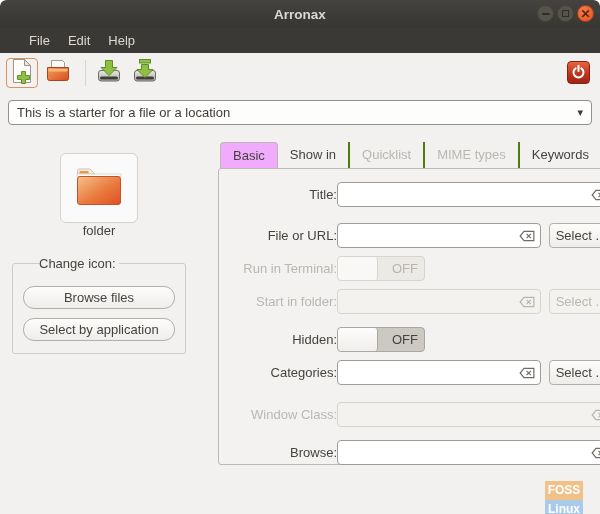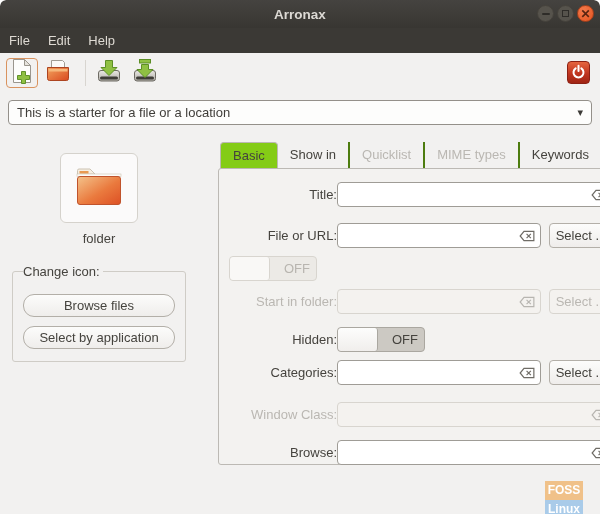--- a/index.html
+++ b/index.html
@@ -20,21 +20,21 @@
          align-items:center; justify-content:center; }
   .ctl.gray { background:#56534c; border:1px solid #45423c; }
   .min-bar { width:8px; height:2px; background:#2e2c28; border-radius:1px; }
   .max-box { width:7px; height:7px; border:1.5px solid #2e2c28; }
   .ctl.close { background:radial-gradient(circle at 35% 30%, #f47a4c, #e4541f);
                border:1px solid #a8401c; color:#5a2410; font-weight:bold;
                font-size:12px; line-height:1; }
 
   
   .menubar { height:25px; background:#3b3935; display:flex; align-items:stretch;
-             padding-left:0; }
+             padding-left:20px; }
   .menu-item { color:#dedad3; padding:0 9px; line-height:25px; cursor:default; }
 
   
   .toolbar { height:39px; display:flex; align-items:center; padding:0 6px; }
   .tool-btn { width:32px; height:30px; display:flex; align-items:center;
               justify-content:center; border-radius:4px; border:1px solid transparent;
               background:transparent; margin-right:4px; }
   .tool-btn.focused { border-color:#d9935f; }
   .tool-sep { width:1px; height:26px; background:#d8d5d0; margin:0 7px; }
   .quit-btn { margin-left:auto; margin-right:4px; width:23px; height:23px;
@@ -51,37 +51,37 @@
 
   
   .content { display:flex; align-items:flex-start; }
   .left-col { width:218px; flex:0 0 218px; }
   .right-col { flex:1; padding-right:8px; }
 
   
   .icon-button { margin:22px 0 0 60px; width:78px; height:70px; background:#fbfafa;
                  border:1px solid #d5d2cc; border-radius:6px; display:flex;
                  align-items:center; justify-content:center; }
-  .icon-name { width:78px; margin-left:60px; text-align:center; margin-top:8px;
+  .icon-name { width:78px; margin-left:60px; text-align:center; 
                color:#45433e; }
   fieldset.change-icon { margin:18px 0 0 12px; width:173px;
                          border:1px solid #cfccc6; border-radius:3px;
                          padding:6px 10px 12px 10px; }
-  fieldset.change-icon legend { padding:0 3px 0 0; margin-left:0px; color:#45433e; }
+  fieldset.change-icon legend { padding:0 3px 0 0; margin-left:16px; color:#45433e; }
   .frame-btn { display:block; width:152px; height:23px; margin:9px auto 0 auto;
                background:linear-gradient(#fcfcfb,#efedeb); border:1px solid #b3afa8;
                border-radius:11px; color:#45433e; font-size:13px;
                font-family:"Liberation Sans",sans-serif; }
 
   
   .tabbar { display:flex; margin-top:11px; padding-left:2px; position:relative;
             z-index:2; }
   .tab { height:26px; line-height:26px; padding:0 12px; color:#45433e; }
   .tab.inactive + .tab.inactive { border-left:2px solid #4d7c0f; }
-  .tab.active { background:#84cc16; border:1px solid #bcb9b4; border-bottom:none;
+  .tab.active { background:#f0abfc; border:1px solid #bcb9b4; border-bottom:none;
                 border-radius:4px 4px 0 0; margin-bottom:-1px; }
   .tab.disabled { color:#bab7b2; }
 
   
   .panel { position:relative; z-index:1; height:297px; background:#f3f2f0;
            border:1px solid #bcb9b4; border-radius:3px; padding:0 10px; }
 
   .row { display:flex; align-items:center; }
   .row .lbl { flex:0 0 108px; text-align:right; color:#45433e;
               white-space:nowrap; }
@@ -269,20 +269,21 @@
               <svg width="16" height="12" viewBox="0 0 18 14">
                   <path d="M5.5 1.5 h11.5 v11 h-11.5 l-4.5 -5.5 z" fill="none" stroke="#6f6c66" stroke-width="1.4"></path>
                   <path d="M8.5 4.5 l5 5 m0 -5 l-5 5" stroke="#6f6c66" stroke-width="1.4"></path>
                 </svg>
             </span>
           </div>
           <button class="select-btn">Select ...</button>
         </div>
 
         <div class="row disabled" style="margin-top:8px">
+          <label class="lbl">Run in Terminal:</label>
           <div class="toggle">
             <div class="knob"></div>
             <span class="offlbl">OFF</span>
           </div>
         </div>
 
         <div class="row disabled" style="margin-top:8px">
           <label class="lbl">Start in folder:</label>
           <div class="entry">
             <input disabled="" value="" style="">

